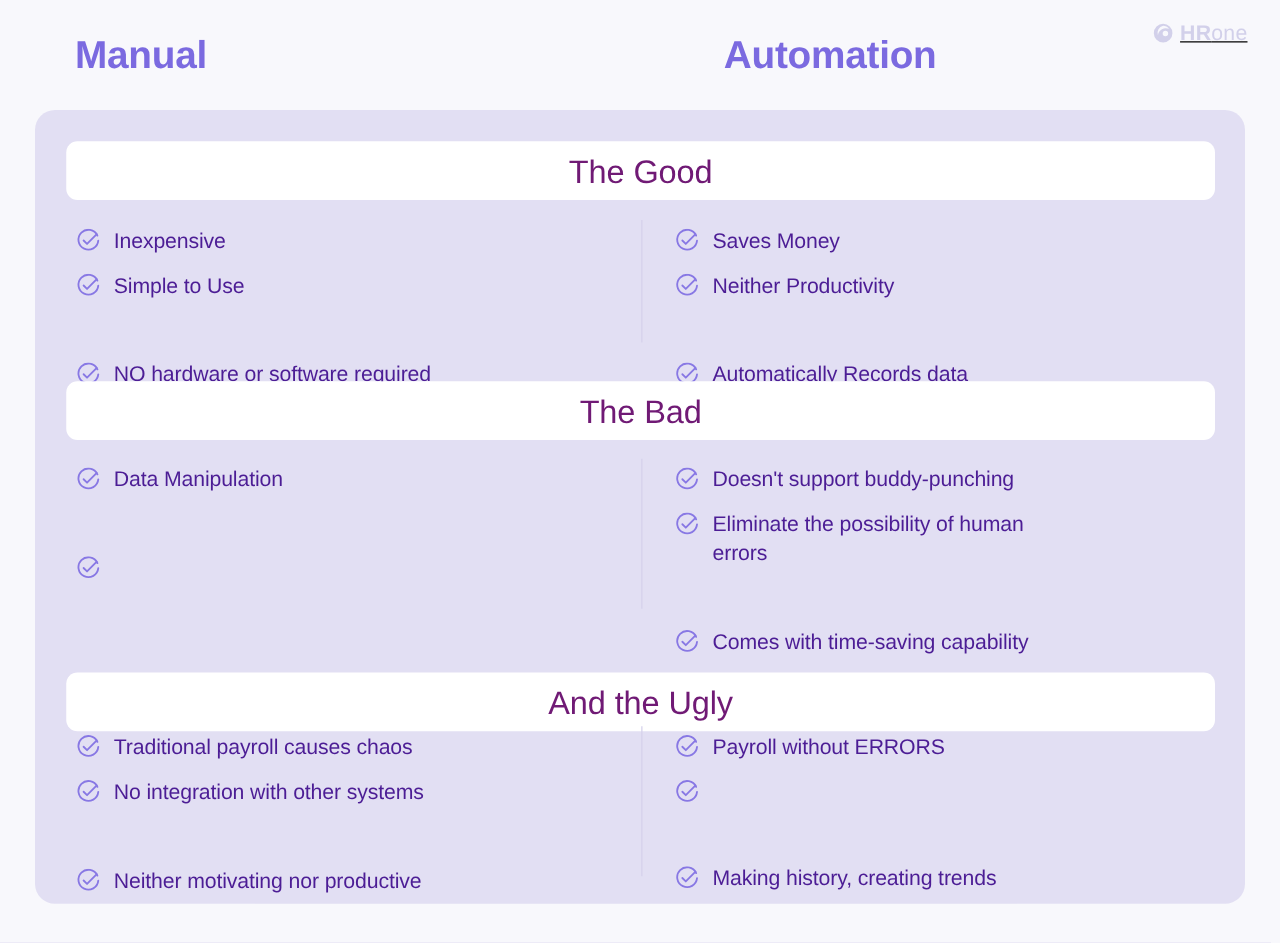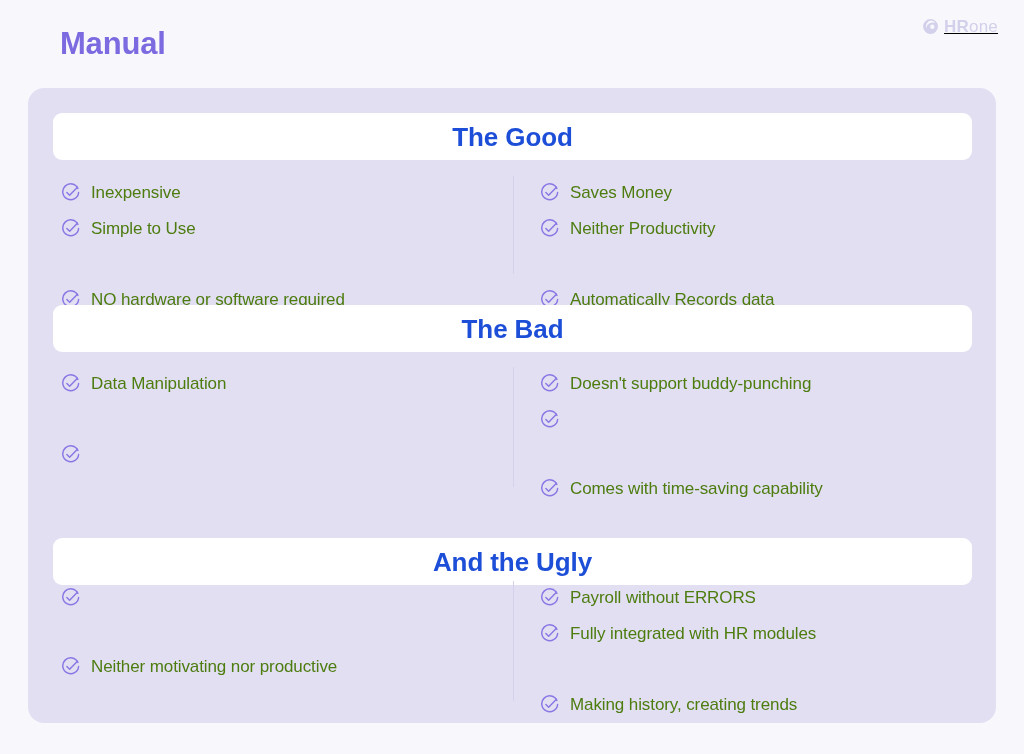--- a/index.html
+++ b/index.html
@@ -80,22 +80,22 @@
     width: 919px;
     height: 47px;
     background: #ffffff;
     border-radius: 9px;
     display: flex;
     align-items: center;
     justify-content: center;
   }
   .section-banner .banner-text {
     font-size: 26px;
-    font-weight: bold;
-    color: #1d4ed8;
+    font-weight: normal;
+    color: #701a75;
     letter-spacing: -0.1px;
     line-height: 30px;
   }
 
   .columns {
     position: absolute;
     left: 0;
     width: 968px;
     display: flex;
   }
@@ -122,21 +122,21 @@
 
   .check-icon {
     flex: 0 0 auto;
     width: 19px;
     height: 19px;
     margin-top: 2px;
     margin-right: 11px;
   }
   .item-label {
     font-size: 17px;
-    color: #4d7c0f;
+    color: #4c1d95;
     line-height: 23px;
     letter-spacing: -0.1px;
   }
 
   
   .sec-good   .section-banner { top: 25px;  }
   .sec-good   .columns        { top: 93px;  }
   .sec-good   .divider        { top: 88px; height: 98px; }
 
   .sec-bad    .section-banner { top: 217px; }
@@ -145,20 +145,21 @@
 
   .sec-ugly   .section-banner { top: 450px; }
   .sec-ugly   .columns        { top: 498px; }
   .sec-ugly   .divider        { top: 493px; height: 120px; }
 </style>
 </head>
 <body>
 
 <div class="page-header">
   <div class="col-title left">Manual</div>
+  <div class="col-title right">Automation</div>
 
   <div class="brand-logo">
     <svg class="brand-mark" viewBox="0 0 24 24">
       <path d="M12 1.5A10.5 10.5 0 1 0 22.5 12 10.5 10.5 0 0 0 12 1.5Zm0 2.2a8.3 8.3 0 0 1 6.7 3.4c-2.6-1.1-5.6-1-8.1.4-2.6 1.5-4.2 4-4.5 6.8A8.3 8.3 0 0 1 12 3.7Zm-.5 8.6a3.1 3.1 0 1 1 3.1 3.1 3.1 3.1 0 0 1-3.1-3.1Z" fill="#d2d0ea"></path>
       <circle cx="14.4" cy="12.1" r="1.5" fill="#f8f8fc"></circle>
     </svg>
     <div class="brand-text">
       <span class="b-hr">HR</span><span class="b-one">one</span>
     </div>
   </div>
@@ -248,20 +249,21 @@
             <path d="M19.6 6.3A9.2 9.2 0 1 0 20.4 11" fill="none" stroke="#8878e4" stroke-width="1.7" stroke-linecap="round"></path>
             <path d="M6.8 10.9l3.2 3.2 9-9.1" fill="none" stroke="#8878e4" stroke-width="1.7" stroke-linecap="round" stroke-linejoin="round"></path>
           </svg>
           <span class="item-label">Doesn't support buddy-punching</span>
         </div>
         <div class="item">
           <svg class="check-icon" viewBox="0 0 22 22">
             <path d="M19.6 6.3A9.2 9.2 0 1 0 20.4 11" fill="none" stroke="#8878e4" stroke-width="1.7" stroke-linecap="round"></path>
             <path d="M6.8 10.9l3.2 3.2 9-9.1" fill="none" stroke="#8878e4" stroke-width="1.7" stroke-linecap="round" stroke-linejoin="round"></path>
           </svg>
+          <span class="item-label" style="max-width:290px;">Eliminate the possibility of human errors</span>
         </div>
         <div class="item">
           <svg class="check-icon" viewBox="0 0 22 22">
             <path d="M19.6 6.3A9.2 9.2 0 1 0 20.4 11" fill="none" stroke="#8878e4" stroke-width="1.7" stroke-linecap="round"></path>
             <path d="M6.8 10.9l3.2 3.2 9-9.1" fill="none" stroke="#8878e4" stroke-width="1.7" stroke-linecap="round" stroke-linejoin="round"></path>
           </svg>
           <span class="item-label">Comes with time-saving capability</span>
         </div>
       </div>
     </div>
@@ -272,20 +274,28 @@
       <span class="banner-text">And the Ugly</span>
     </div>
     <div class="divider"></div>
     <div class="columns">
       <div class="col left">
         <div class="item">
           <svg class="check-icon" viewBox="0 0 22 22">
             <path d="M19.6 6.3A9.2 9.2 0 1 0 20.4 11" fill="none" stroke="#8878e4" stroke-width="1.7" stroke-linecap="round"></path>
             <path d="M6.8 10.9l3.2 3.2 9-9.1" fill="none" stroke="#8878e4" stroke-width="1.7" stroke-linecap="round" stroke-linejoin="round"></path>
           </svg>
+          <span class="item-label">Traditional payroll causes chaos</span>
+        </div>
+        <div class="item">
+          <svg class="check-icon" viewBox="0 0 22 22">
+            <path d="M19.6 6.3A9.2 9.2 0 1 0 20.4 11" fill="none" stroke="#8878e4" stroke-width="1.7" stroke-linecap="round"></path>
+            <path d="M6.8 10.9l3.2 3.2 9-9.1" fill="none" stroke="#8878e4" stroke-width="1.7" stroke-linecap="round" stroke-linejoin="round"></path>
+          </svg>
+          <span class="item-label">No integration with other systems</span>
         </div>
         <div class="item">
           <svg class="check-icon" viewBox="0 0 22 22">
             <path d="M19.6 6.3A9.2 9.2 0 1 0 20.4 11" fill="none" stroke="#8878e4" stroke-width="1.7" stroke-linecap="round"></path>
             <path d="M6.8 10.9l3.2 3.2 9-9.1" fill="none" stroke="#8878e4" stroke-width="1.7" stroke-linecap="round" stroke-linejoin="round"></path>
           </svg>
           <span class="item-label">Neither motivating nor productive</span>
         </div>
       </div>
       <div class="col right">
@@ -294,21 +304,20 @@
             <path d="M19.6 6.3A9.2 9.2 0 1 0 20.4 11" fill="none" stroke="#8878e4" stroke-width="1.7" stroke-linecap="round"></path>
             <path d="M6.8 10.9l3.2 3.2 9-9.1" fill="none" stroke="#8878e4" stroke-width="1.7" stroke-linecap="round" stroke-linejoin="round"></path>
           </svg>
           <span class="item-label">Payroll without ERRORS</span>
         </div>
         <div class="item">
           <svg class="check-icon" viewBox="0 0 22 22">
             <path d="M19.6 6.3A9.2 9.2 0 1 0 20.4 11" fill="none" stroke="#8878e4" stroke-width="1.7" stroke-linecap="round"></path>
             <path d="M6.8 10.9l3.2 3.2 9-9.1" fill="none" stroke="#8878e4" stroke-width="1.7" stroke-linecap="round" stroke-linejoin="round"></path>
           </svg>
-          <span class="item-label" style="max-width:250px;">Fully integrated with HR modules</span>
         </div>
         <div class="item">
           <svg class="check-icon" viewBox="0 0 22 22">
             <path d="M19.6 6.3A9.2 9.2 0 1 0 20.4 11" fill="none" stroke="#8878e4" stroke-width="1.7" stroke-linecap="round"></path>
             <path d="M6.8 10.9l3.2 3.2 9-9.1" fill="none" stroke="#8878e4" stroke-width="1.7" stroke-linecap="round" stroke-linejoin="round"></path>
           </svg>
           <span class="item-label">Making history, creating trends</span>
         </div>
       </div>
     </div>

